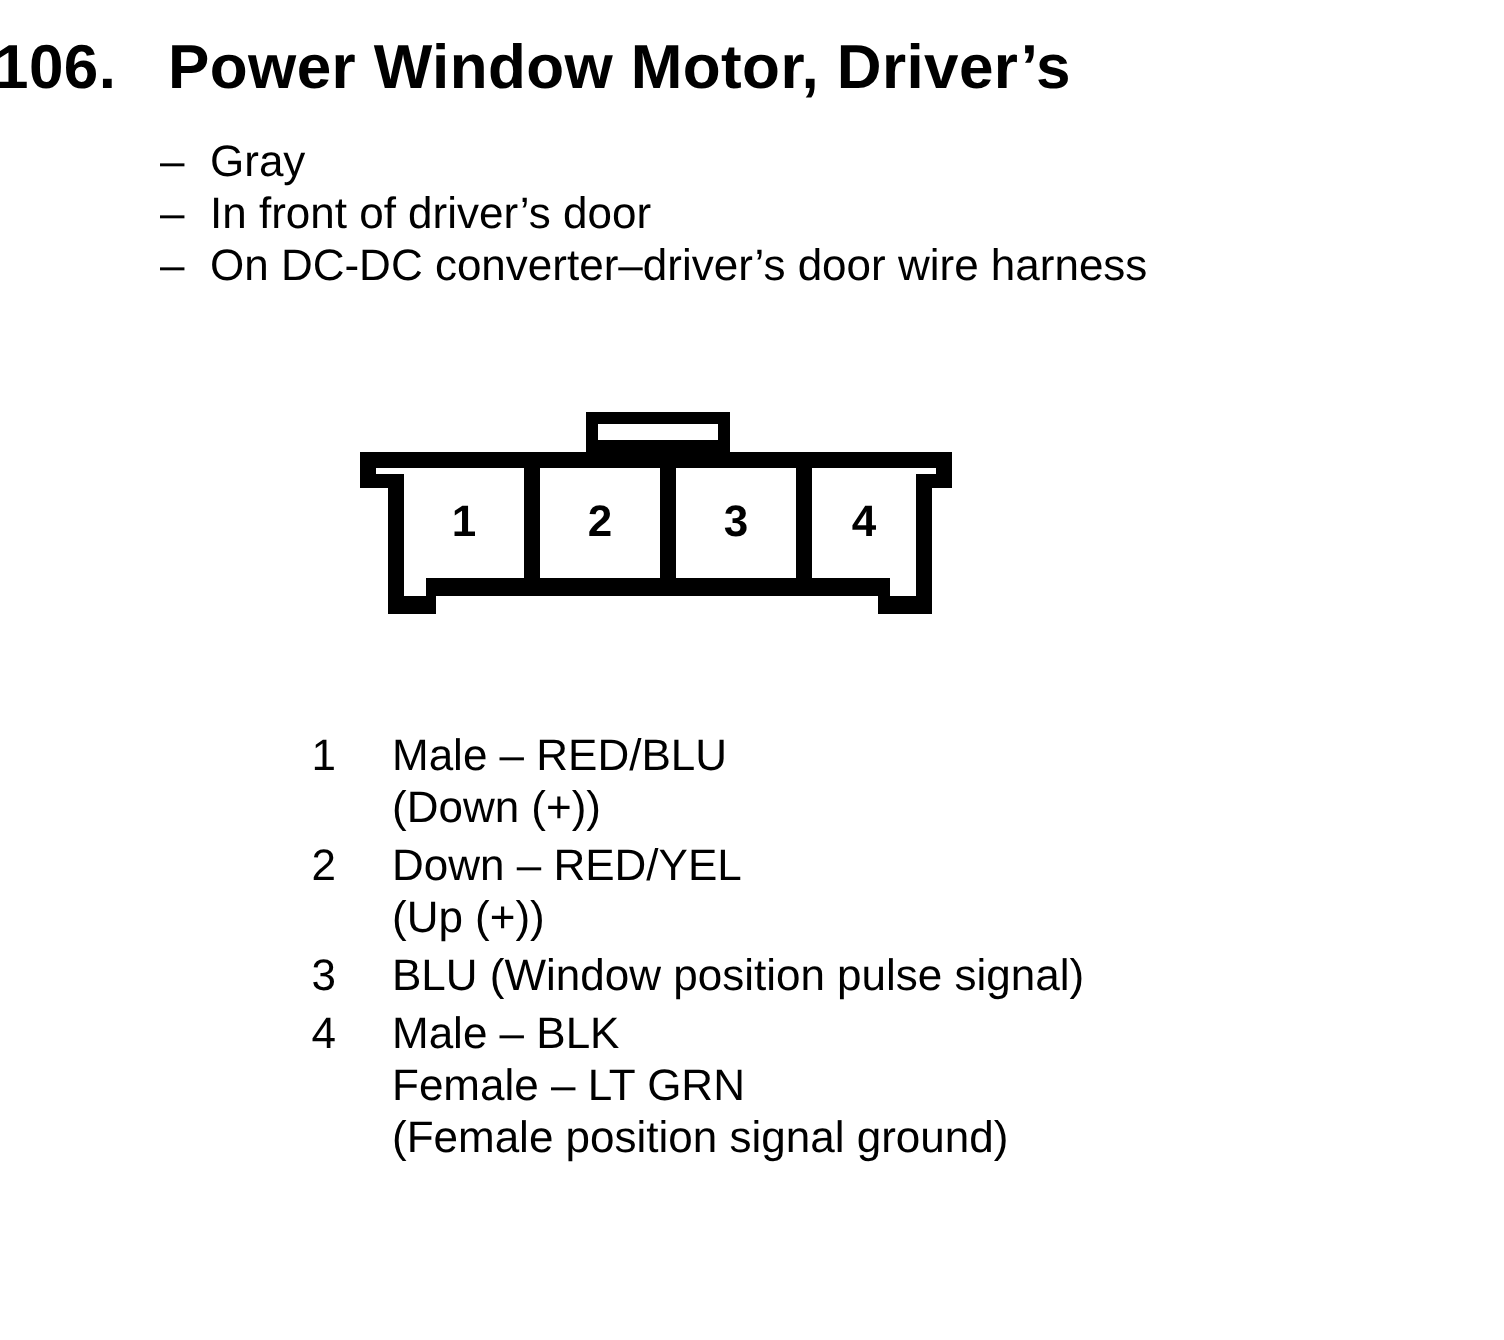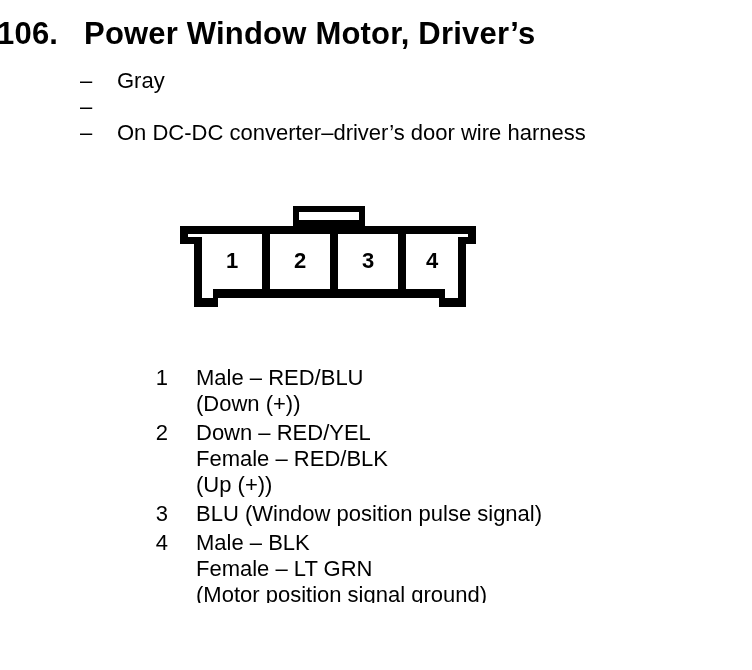--- a/index.html
+++ b/index.html
@@ -8,21 +8,21 @@
     color:#000000;font-family:"Liberation Sans",sans-serif;overflow:hidden;
   }
   .title{
     position:absolute;top:18px;left:-3px;font-weight:bold;font-size:31px;
     line-height:31px;white-space:nowrap;letter-spacing:0.2px;
   }
   .t-num{display:inline-block;width:87px;}
   .notes{position:absolute;left:80px;top:68px;font-size:22px;line-height:26px;}
   .note{display:flex;}
   .note .dash{width:25px;flex:none;}
-  .note-text{white-space:nowrap;margin-left:12px;}
+  .note-text{white-space:nowrap;}
   .conn{position:absolute;left:0;top:0;}
   .cellnum{
     position:absolute;top:250px;font-size:22px;line-height:22px;
     font-weight:bold;text-align:center;
   }
   .pins{position:absolute;left:140px;top:365px;font-size:22px;line-height:26px;}
   .pin-item{margin-bottom:3px;}
   .pin-line{display:flex;}
   .pin-num{width:28px;text-align:right;flex:none;}
   .pin-text{margin-left:28px;white-space:nowrap;}
@@ -36,20 +36,21 @@
     <span class="t-num">106.</span><span class="t-text">Power Window Motor, Driver’s</span>
   </div>
 
   <div class="notes">
     <div class="note">
       <span class="dash">–</span>
       <span class="note-text">Gray</span>
     </div>
     <div class="note">
       <span class="dash">–</span>
+      <span class="note-text">In front of driver’s door</span>
     </div>
     <div class="note">
       <span class="dash">–</span>
       <span class="note-text">On DC-DC converter–driver’s door wire harness</span>
     </div>
   </div>
 
   <svg class="conn" width="752" height="340" viewBox="0 0 752 340" aria-hidden="true">
 
     <rect x="293" y="206" width="72" height="22" fill="#000"></rect>
@@ -95,21 +96,20 @@
       </div>
     </div>
 
     <div class="pin-item">
       <div class="pin-line">
         <span class="pin-num">2</span>
         <span class="pin-text">Down – RED/YEL</span>
       </div>
       <div class="pin-line">
         <span class="pin-num"></span>
-        <span class="pin-text">Female – RED/BLK</span>
       </div>
       <div class="pin-line">
         <span class="pin-num"></span>
         <span class="pin-text">(Up (+))</span>
       </div>
     </div>
 
     <div class="pin-item">
       <div class="pin-line">
         <span class="pin-num">3</span>
@@ -121,18 +121,18 @@
       <div class="pin-line">
         <span class="pin-num">4</span>
         <span class="pin-text">Male – BLK</span>
       </div>
       <div class="pin-line">
         <span class="pin-num"></span>
         <span class="pin-text">Female – LT GRN</span>
       </div>
       <div class="pin-line">
         <span class="pin-num"></span>
-        <span class="pin-text">(Motor position signal ground)</span>
+        <span class="pin-text">(Female position signal ground)</span>
       </div>
     </div>
 
   </div>
 </div>
 
 </body></html>

